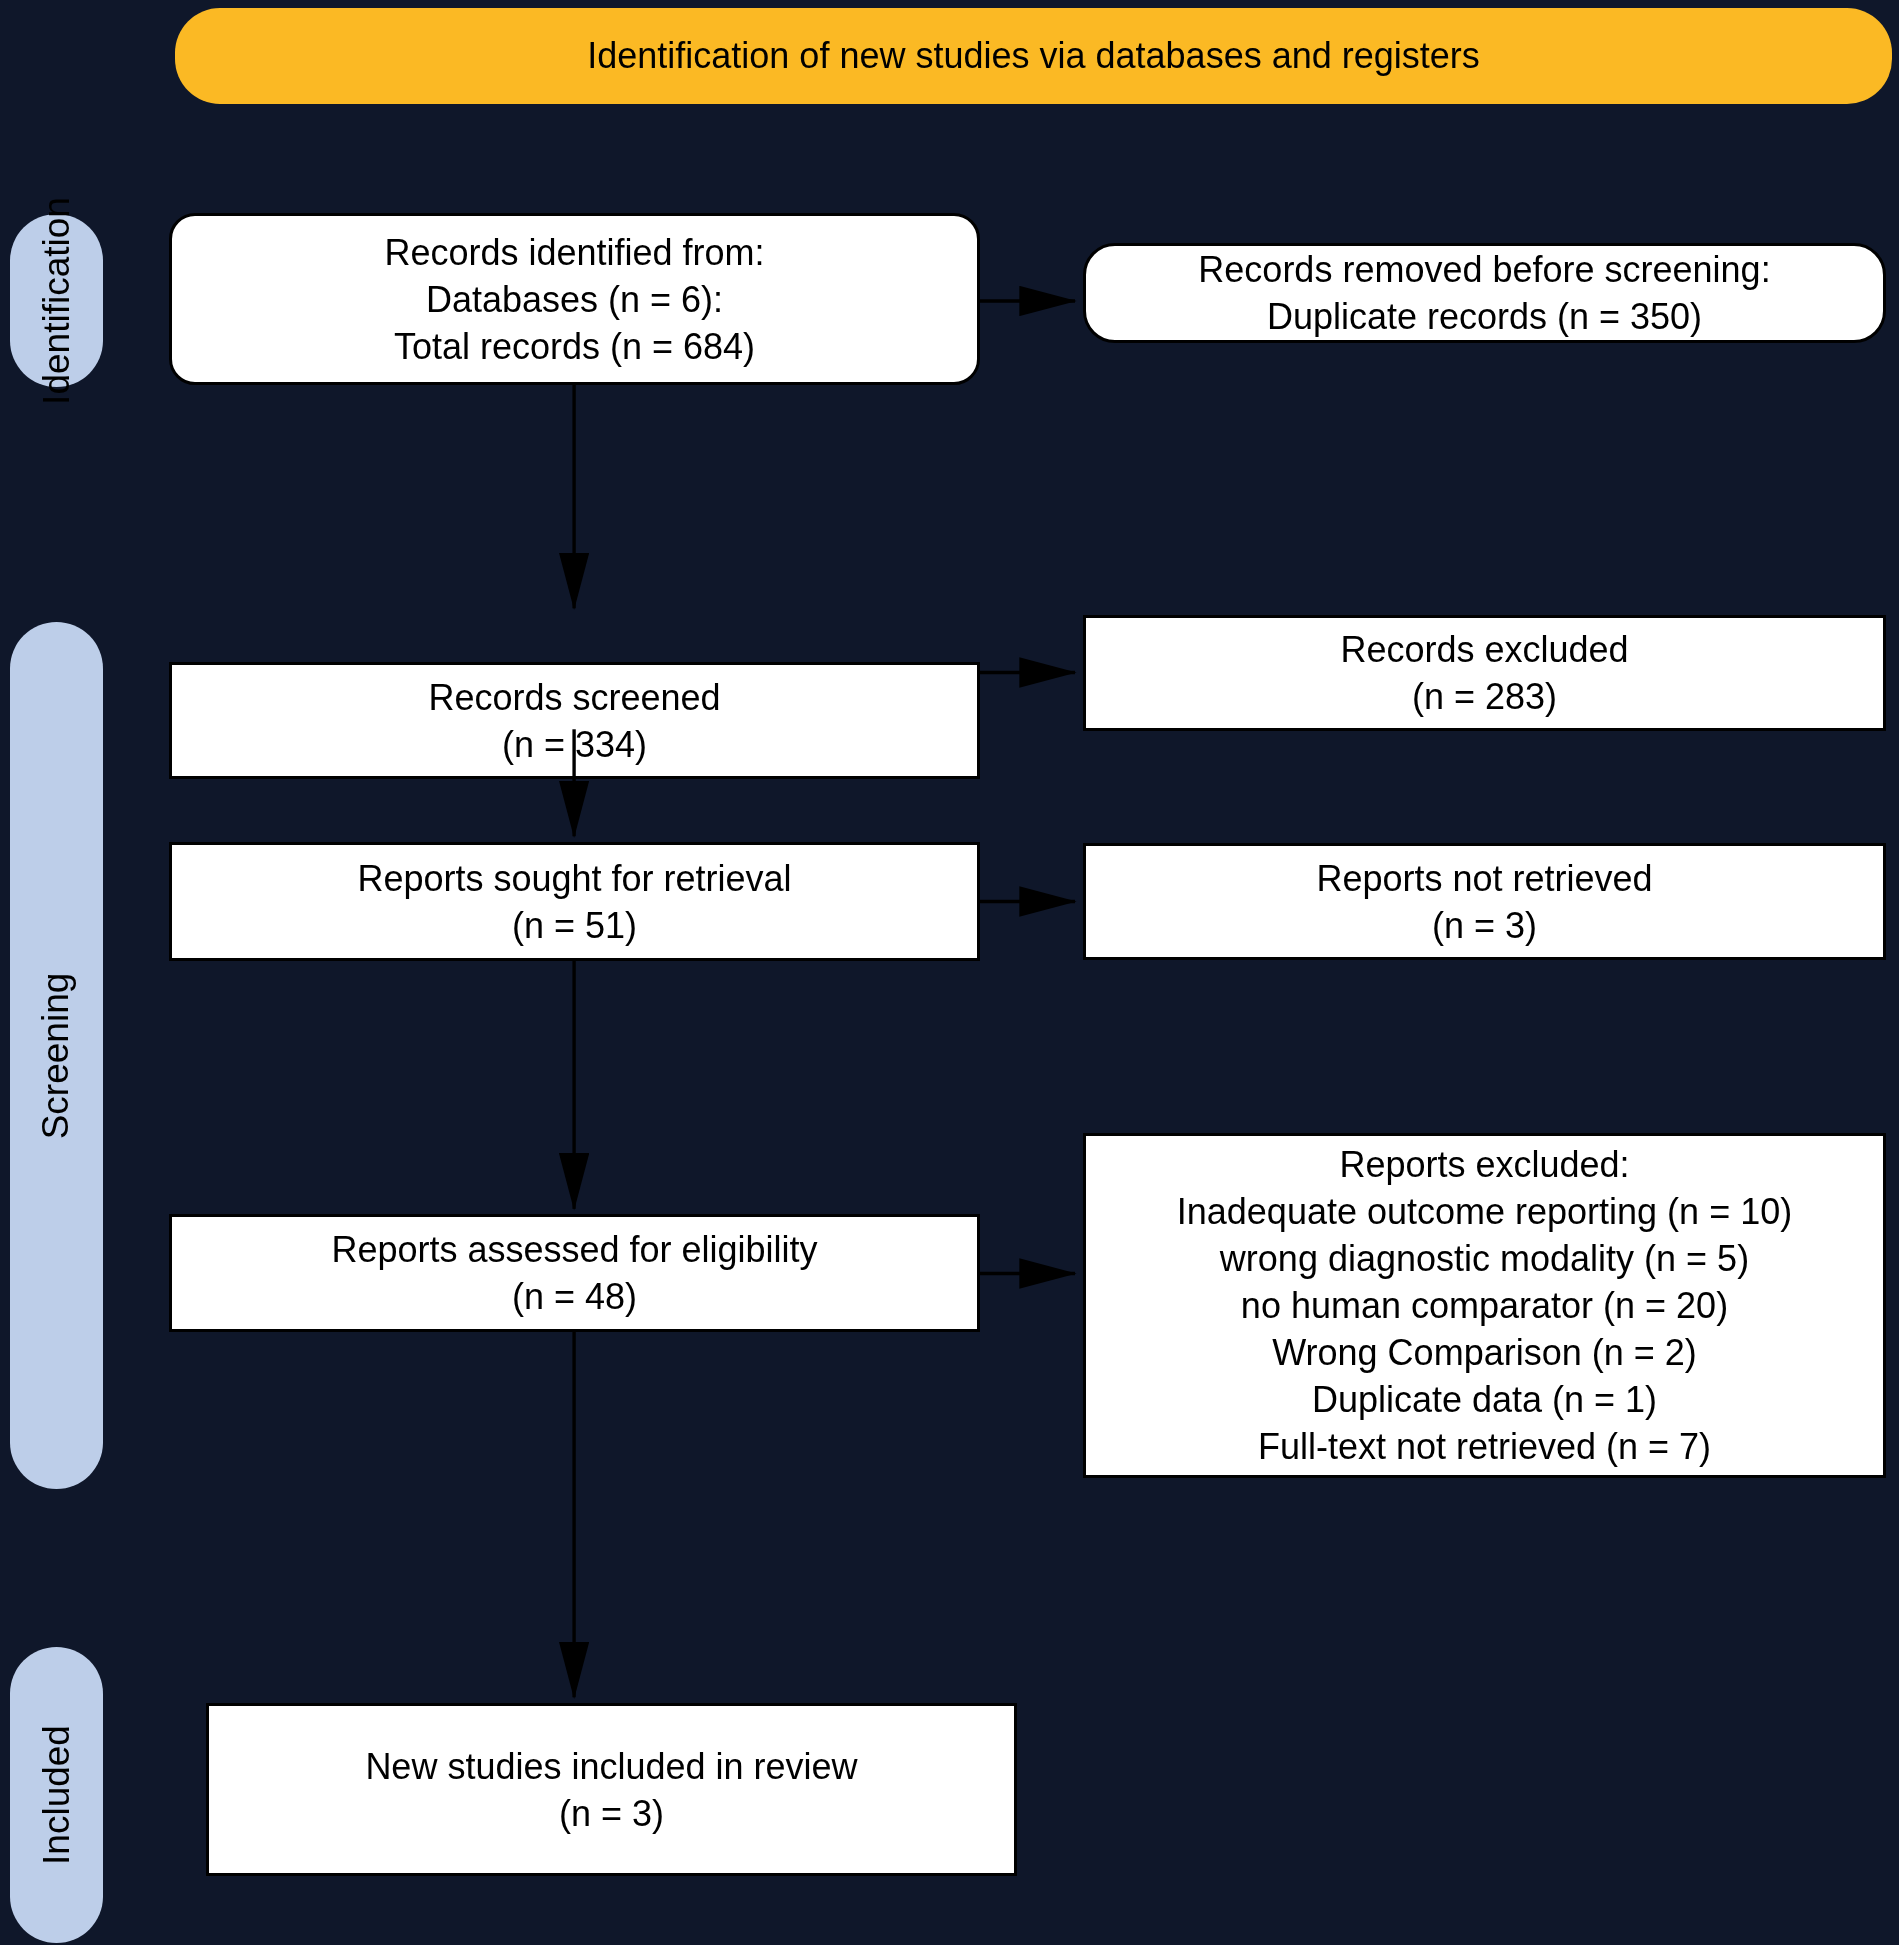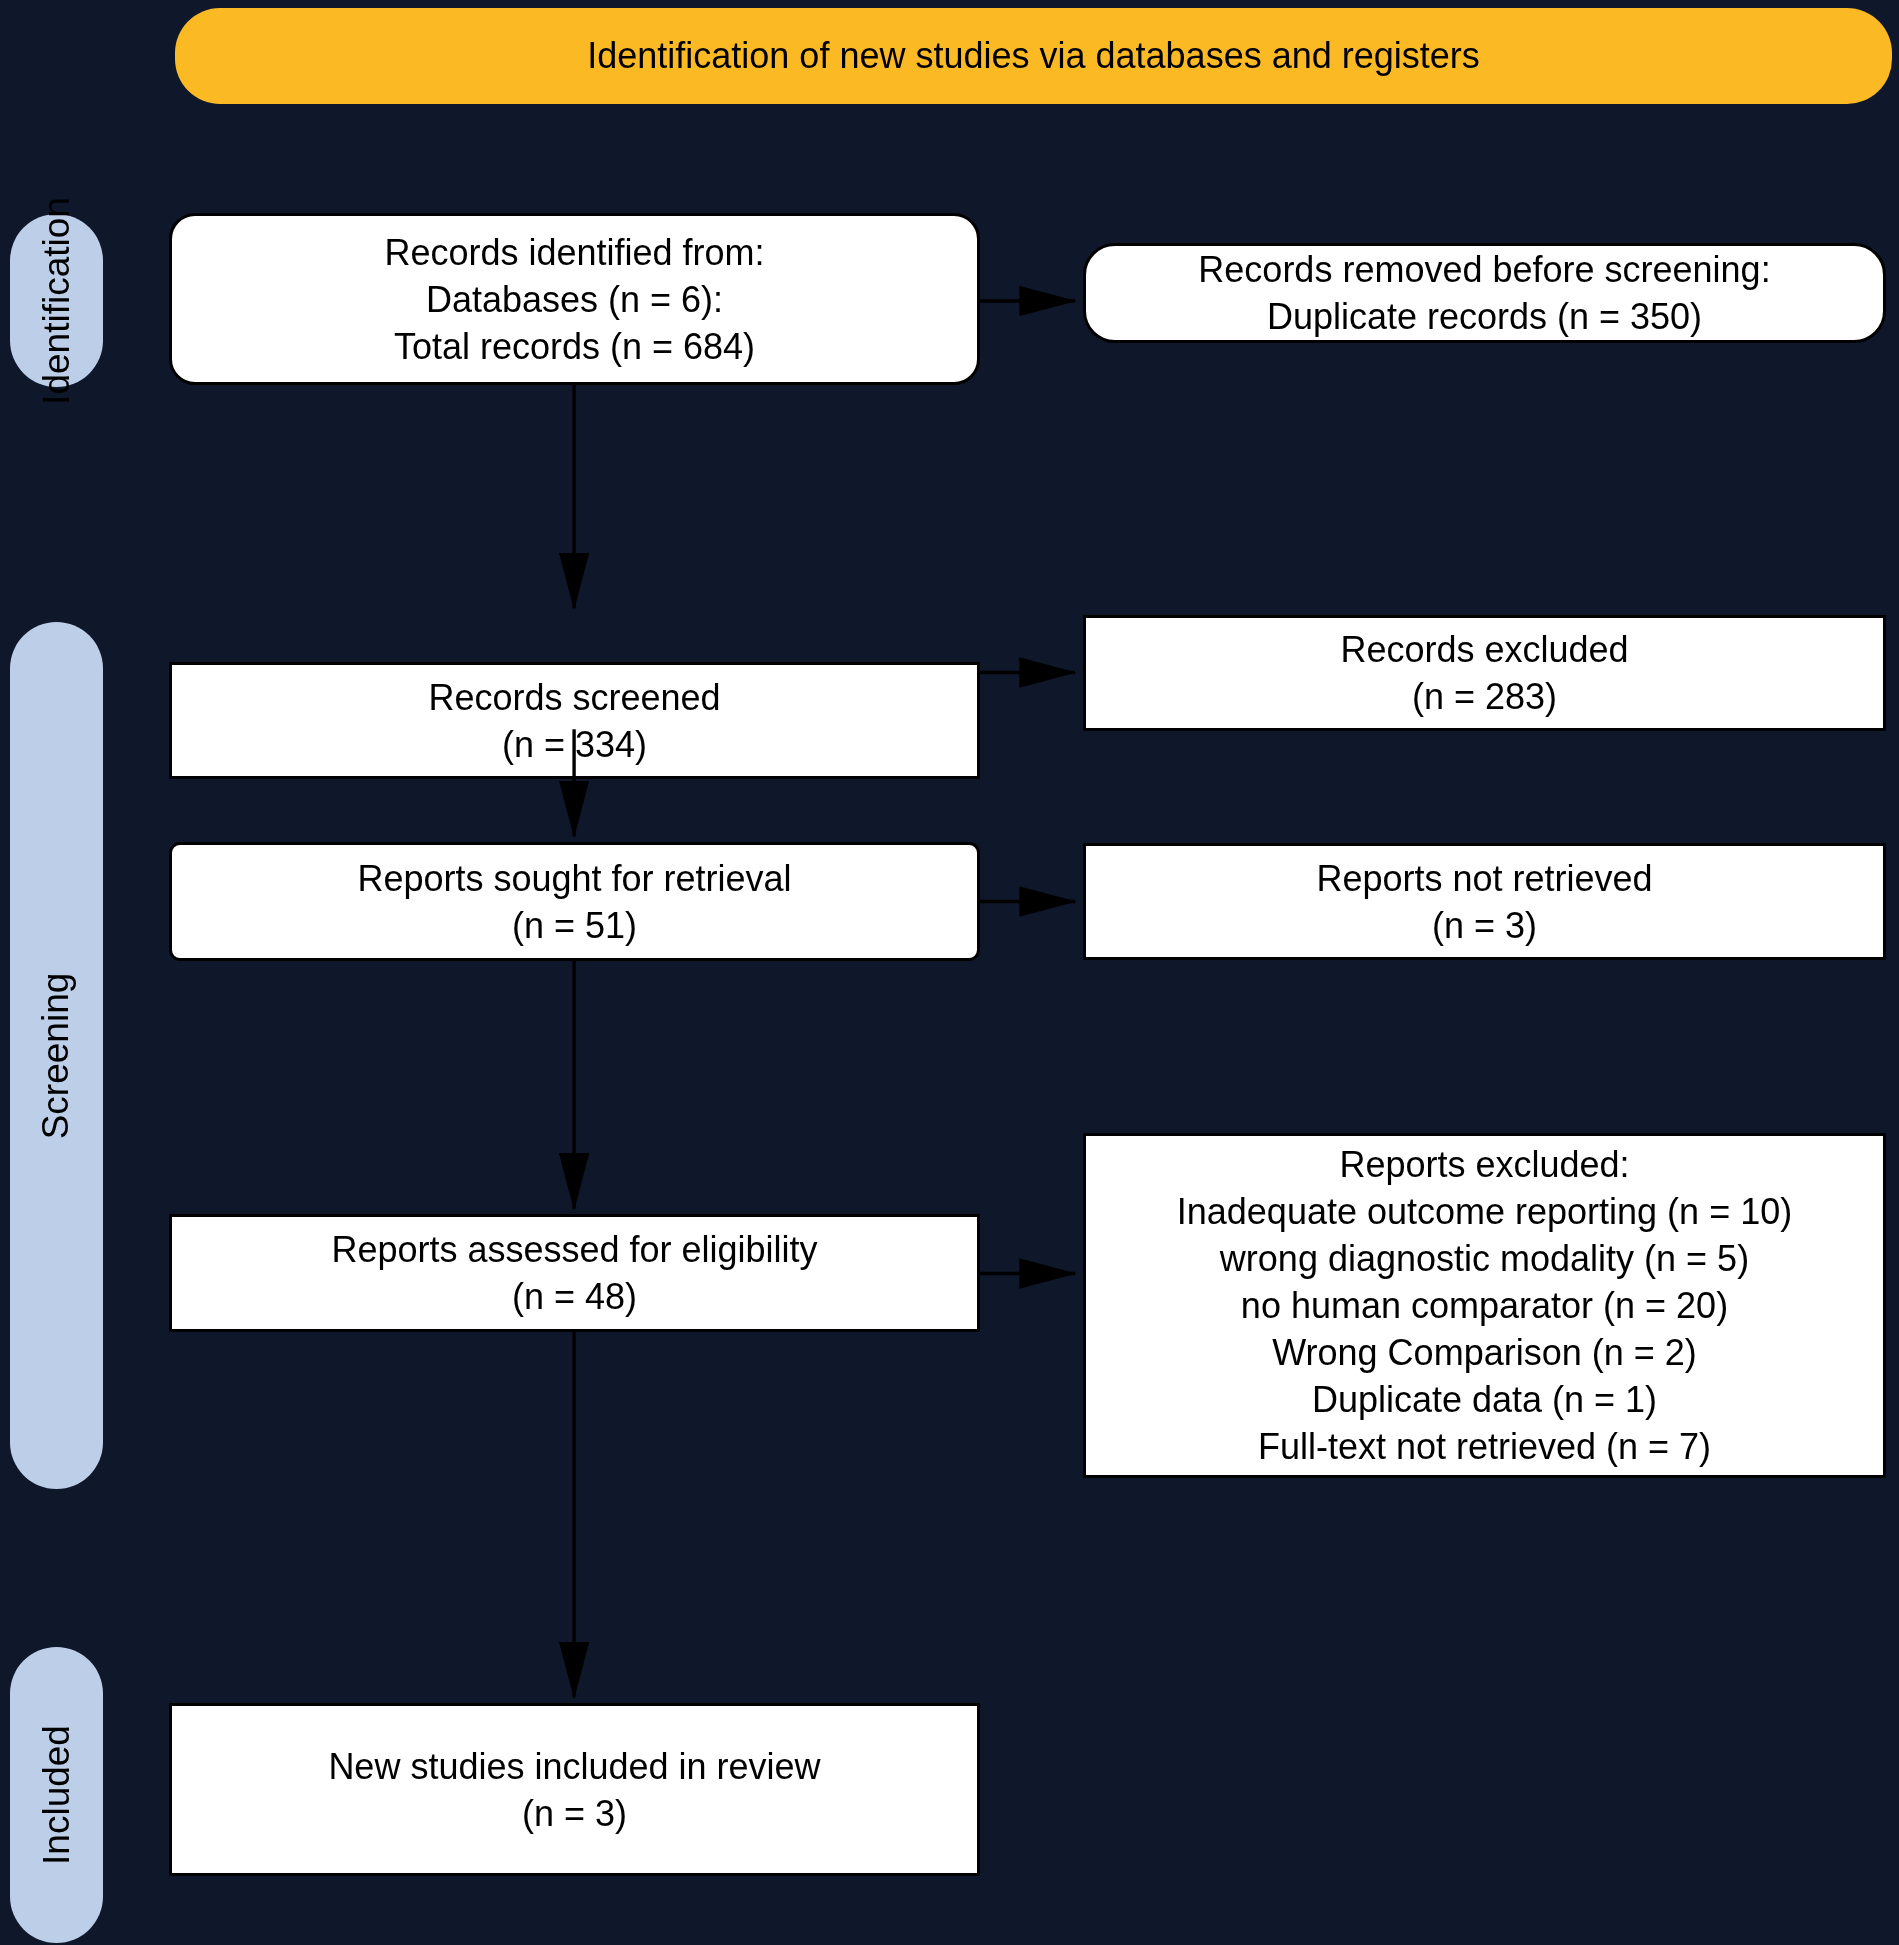--- a/index.html
+++ b/index.html
@@ -58,23 +58,23 @@
     justify-content: center;
     text-align: center;
     font-size: 36px;
     line-height: 47px;
   }
   .col-left  { left: 169px;  width: 811px; }
   .col-right { left: 1083px; width: 803px; }
 
   .b-identified { top: 213px;  height: 172px; border-radius: 26px; }
   .b-screened   { top: 614px; height: 117px; margin-top: 48px; }
-  .b-sought     { top: 842px; height: 119px; border-radius: 11px; }
+  .b-sought     { top: 842px; height: 119px; }
   .b-assessed   { top: 1214px; height: 118px; }
-  .b-included   { top: 1703px; height: 173px; }
+  .b-included   { top: 1703px; height: 173px; margin-left: 37px; }
 
   .b-removed       { top: 243px;  height: 100px; border-radius: 32px; }
   .b-excluded      { top: 615px; height: 116px; }
   .b-notretrieved  { top: 843px; height: 117px; }
   .b-repexcluded   { top: 1101px; height: 345px; margin-top: 32px; }
 
   
   .arrows {
     position: absolute;
     left: 0; top: 0;

